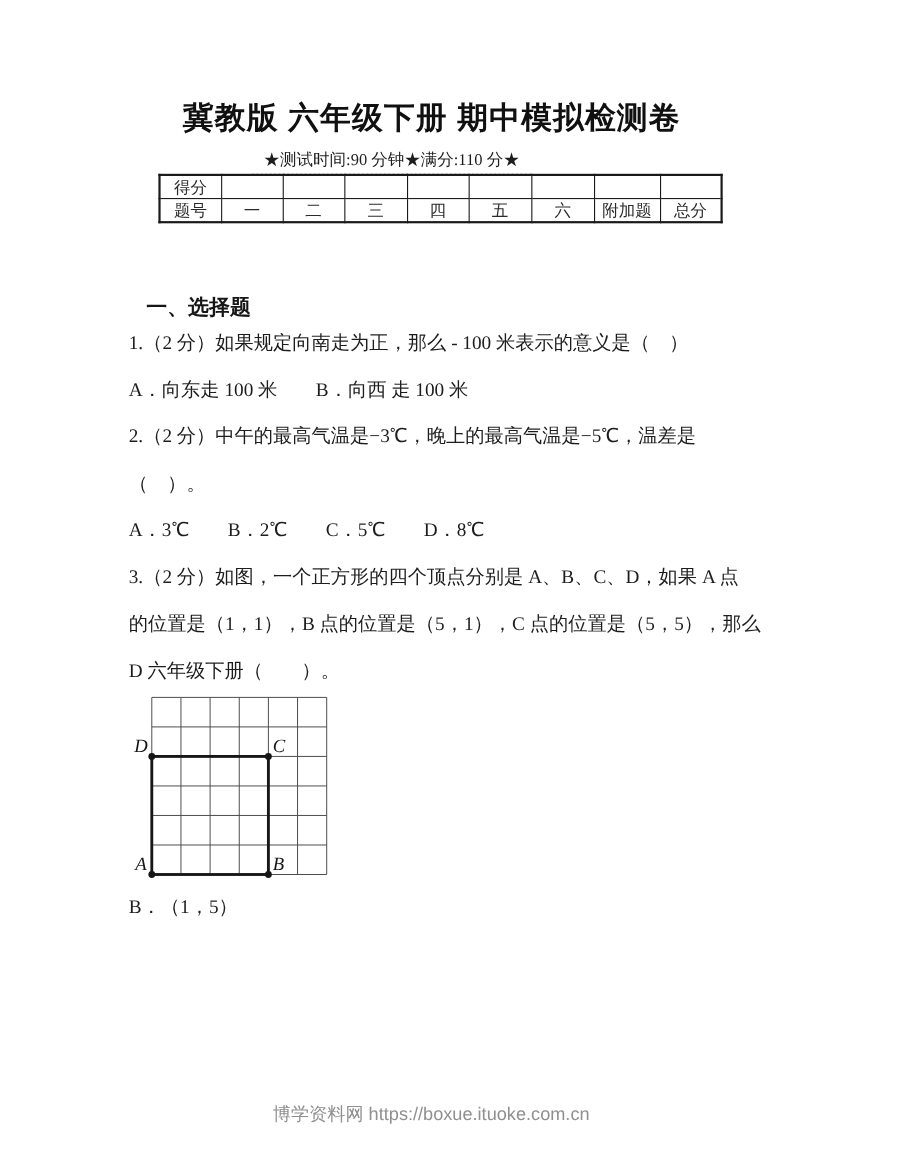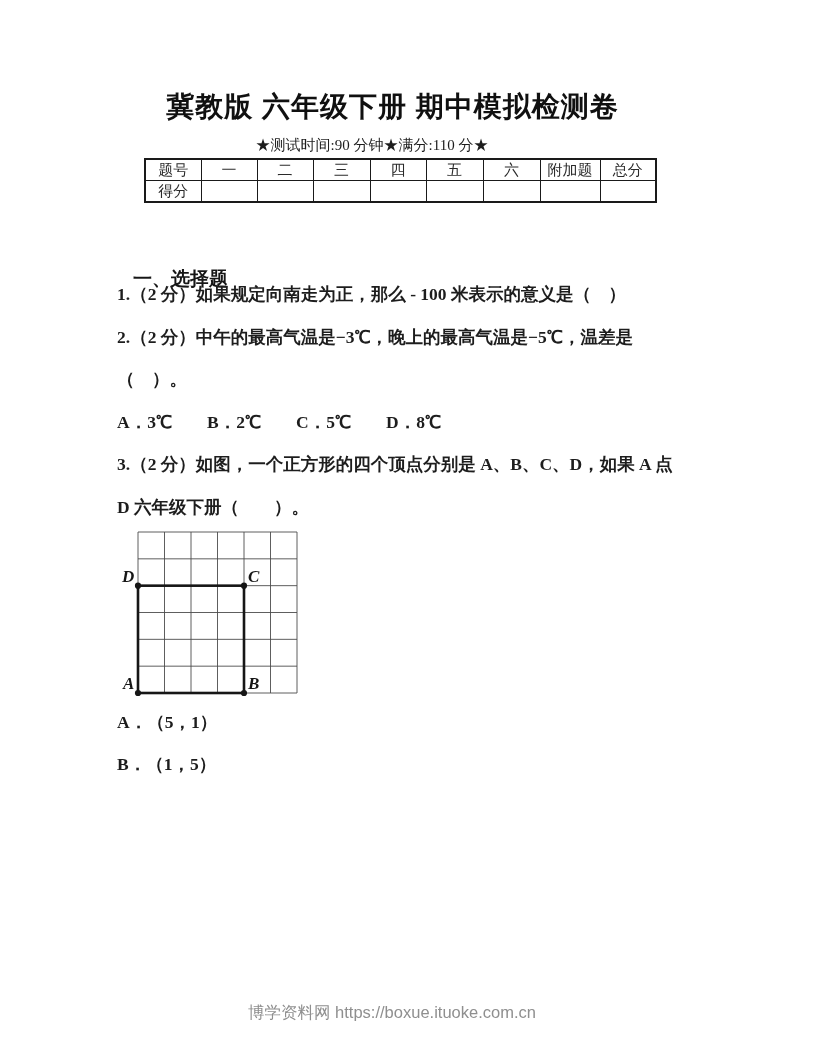--- a/index.html
+++ b/index.html
@@ -12,21 +12,21 @@
   .page { position: absolute; inset: 0; }
 
   .title {
     position: absolute; top: 88px; left: 0; width: 785px;
     margin: 0; text-align: center;
     font-family: "Liberation Sans", sans-serif;
     font-weight: bold; font-size: 28px; letter-spacing: 1px;
     color: #101010;
   }
   .subtitle-row {
-    position: absolute; top: 136px; left: 16px; width: 712px;
+    position: absolute; top: 136px; left: 0; width: 712px;
     text-align: center;
   }
   .subtitle {
     display: inline-block;
     font-size: 15px; color: #1d1d1d;
     padding: 0 14px 3px 14px;
     border-bottom: 2px dotted #4a4a4a;
   }
 
   table.score {
@@ -41,21 +41,21 @@
     font-size: 15px; color: #2a2a2a;
     padding: 0 2px;
   }
 
   .heading {
     position: absolute; top: 250px; left: 117px;
     margin: 16px; font-size: 19px; font-weight: bold; color: #161616;
   }
 
   .content {
-    position: absolute; top: 273px; left: 117px; width: 600px; font-weight: bold;
+    position: absolute; top: 290px; left: 117px; width: 600px;
   }
   .line {
     margin: 0;
     font-size: 17.5px; line-height: 42.6px;
     white-space: nowrap; color: #1d1d1d;
   }
   svg.figure { display: block; margin: 0; }
   svg.figure text {
     font-family: "Liberation Serif", serif;
     font-style: italic; font-size: 17px; fill: #161616;
@@ -86,52 +86,54 @@
         <col style="width:56px">
       <col style="width:57px">
         <col style="width:56px">
         <col style="width:57px">
       <col style="width:57px">
         <col style="width:60px">
         <col style="width:56px">
     </colgroup>
     <tbody>
       <tr>
+        <td>得分</td>
+        <td></td>
+        <td></td>
+        <td></td>
+        <td></td>
+        <td></td>
+        <td></td>
+        <td></td>
+        <td></td>
+      </tr>
+      <tr>
         <td>题号</td>
         <td>一</td>
         <td>二</td>
         <td>三</td>
         <td>四</td>
         <td>五</td>
         <td>六</td>
         <td>附加题</td>
         <td>总分</td>
       </tr>
-      <tr>
-        <td>得分</td>
-        <td></td>
-        <td></td>
-        <td></td>
-        <td></td>
-        <td></td>
-        <td></td>
-        <td></td>
-        <td></td>
-      </tr>
     </tbody>
   </table>
 
   <h2 class="heading">一、选择题</h2>
 
   <div class="content">
     <p class="line">1.（2 分）如果规定向南走为正，那么 - 100 米表示的意义是（　）</p>
+    <p class="line">A．向东走 100 米　　B．向西 走 100 米</p>
     <p class="line">2.（2 分）中午的最高气温是−3℃，晚上的最高气温是−5℃，温差是</p>
     <p class="line">（　）。</p>
     <p class="line">A．3℃　　B．2℃　　C．5℃　　D．8℃</p>
     <p class="line">3.（2 分）如图，一个正方形的四个顶点分别是 A、B、C、D，如果 A 点</p>
+    <p class="line">的位置是（1，1），B 点的位置是（5，1），C 点的位置是（5，5），那么</p>
     <p class="line">D 六年级下册（　　）。</p>
 
     <svg class="figure" width="210" height="172" viewBox="0 0 210 172" aria-hidden="true">
 
       <g stroke="#4c4c4c" stroke-width="0.9">
         <line x1="21" y1="3" x2="21" y2="164"></line>
         <line x1="47.5" y1="3" x2="47.5" y2="164"></line>
         <line x1="74" y1="3" x2="74" y2="164"></line>
         <line x1="100.5" y1="3" x2="100.5" y2="164"></line>
         <line x1="127" y1="3" x2="127" y2="164"></line>
@@ -152,19 +154,18 @@
         <circle cx="127" cy="56.67" r="3.1"></circle>
         <circle cx="21" cy="164" r="3.1"></circle>
         <circle cx="127" cy="164" r="3.1"></circle>
       </g>
       <text x="5" y="53">D</text>
       <text x="131" y="53">C</text>
       <text x="6" y="160">A</text>
       <text x="131" y="160">B</text>
     </svg>
 
-    <p class="line">A．（5，1）</p>
     <p class="line">B．（1，5）</p>
   </div>
 
   <div class="footer">博学资料网 https://boxue.ituoke.com.cn</div>
 
 </div>
 
 </body></html>

